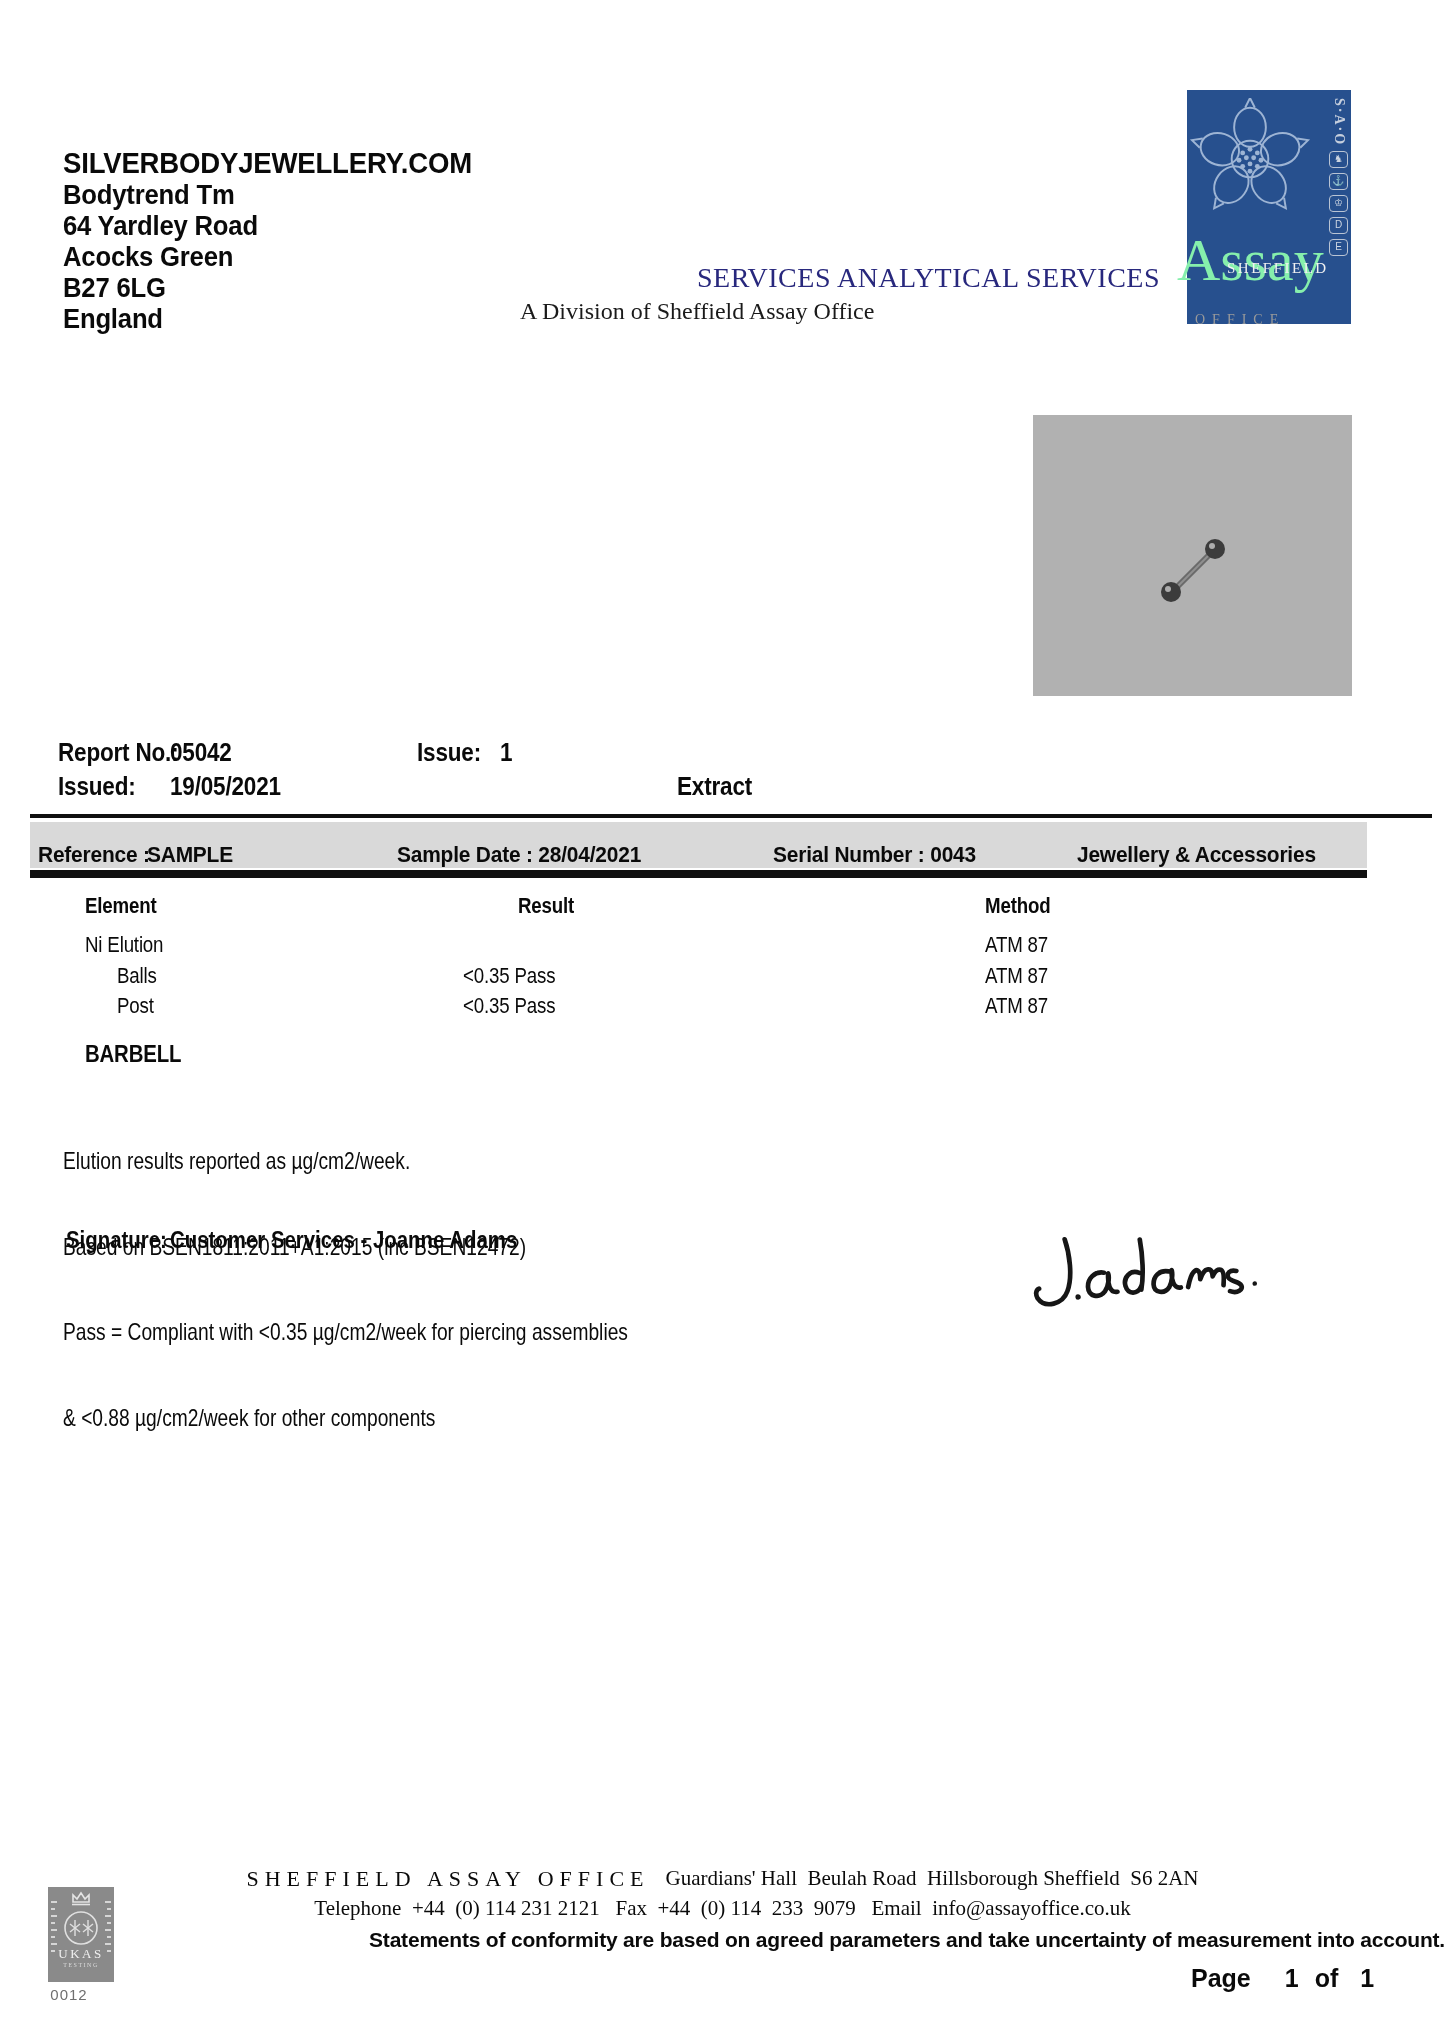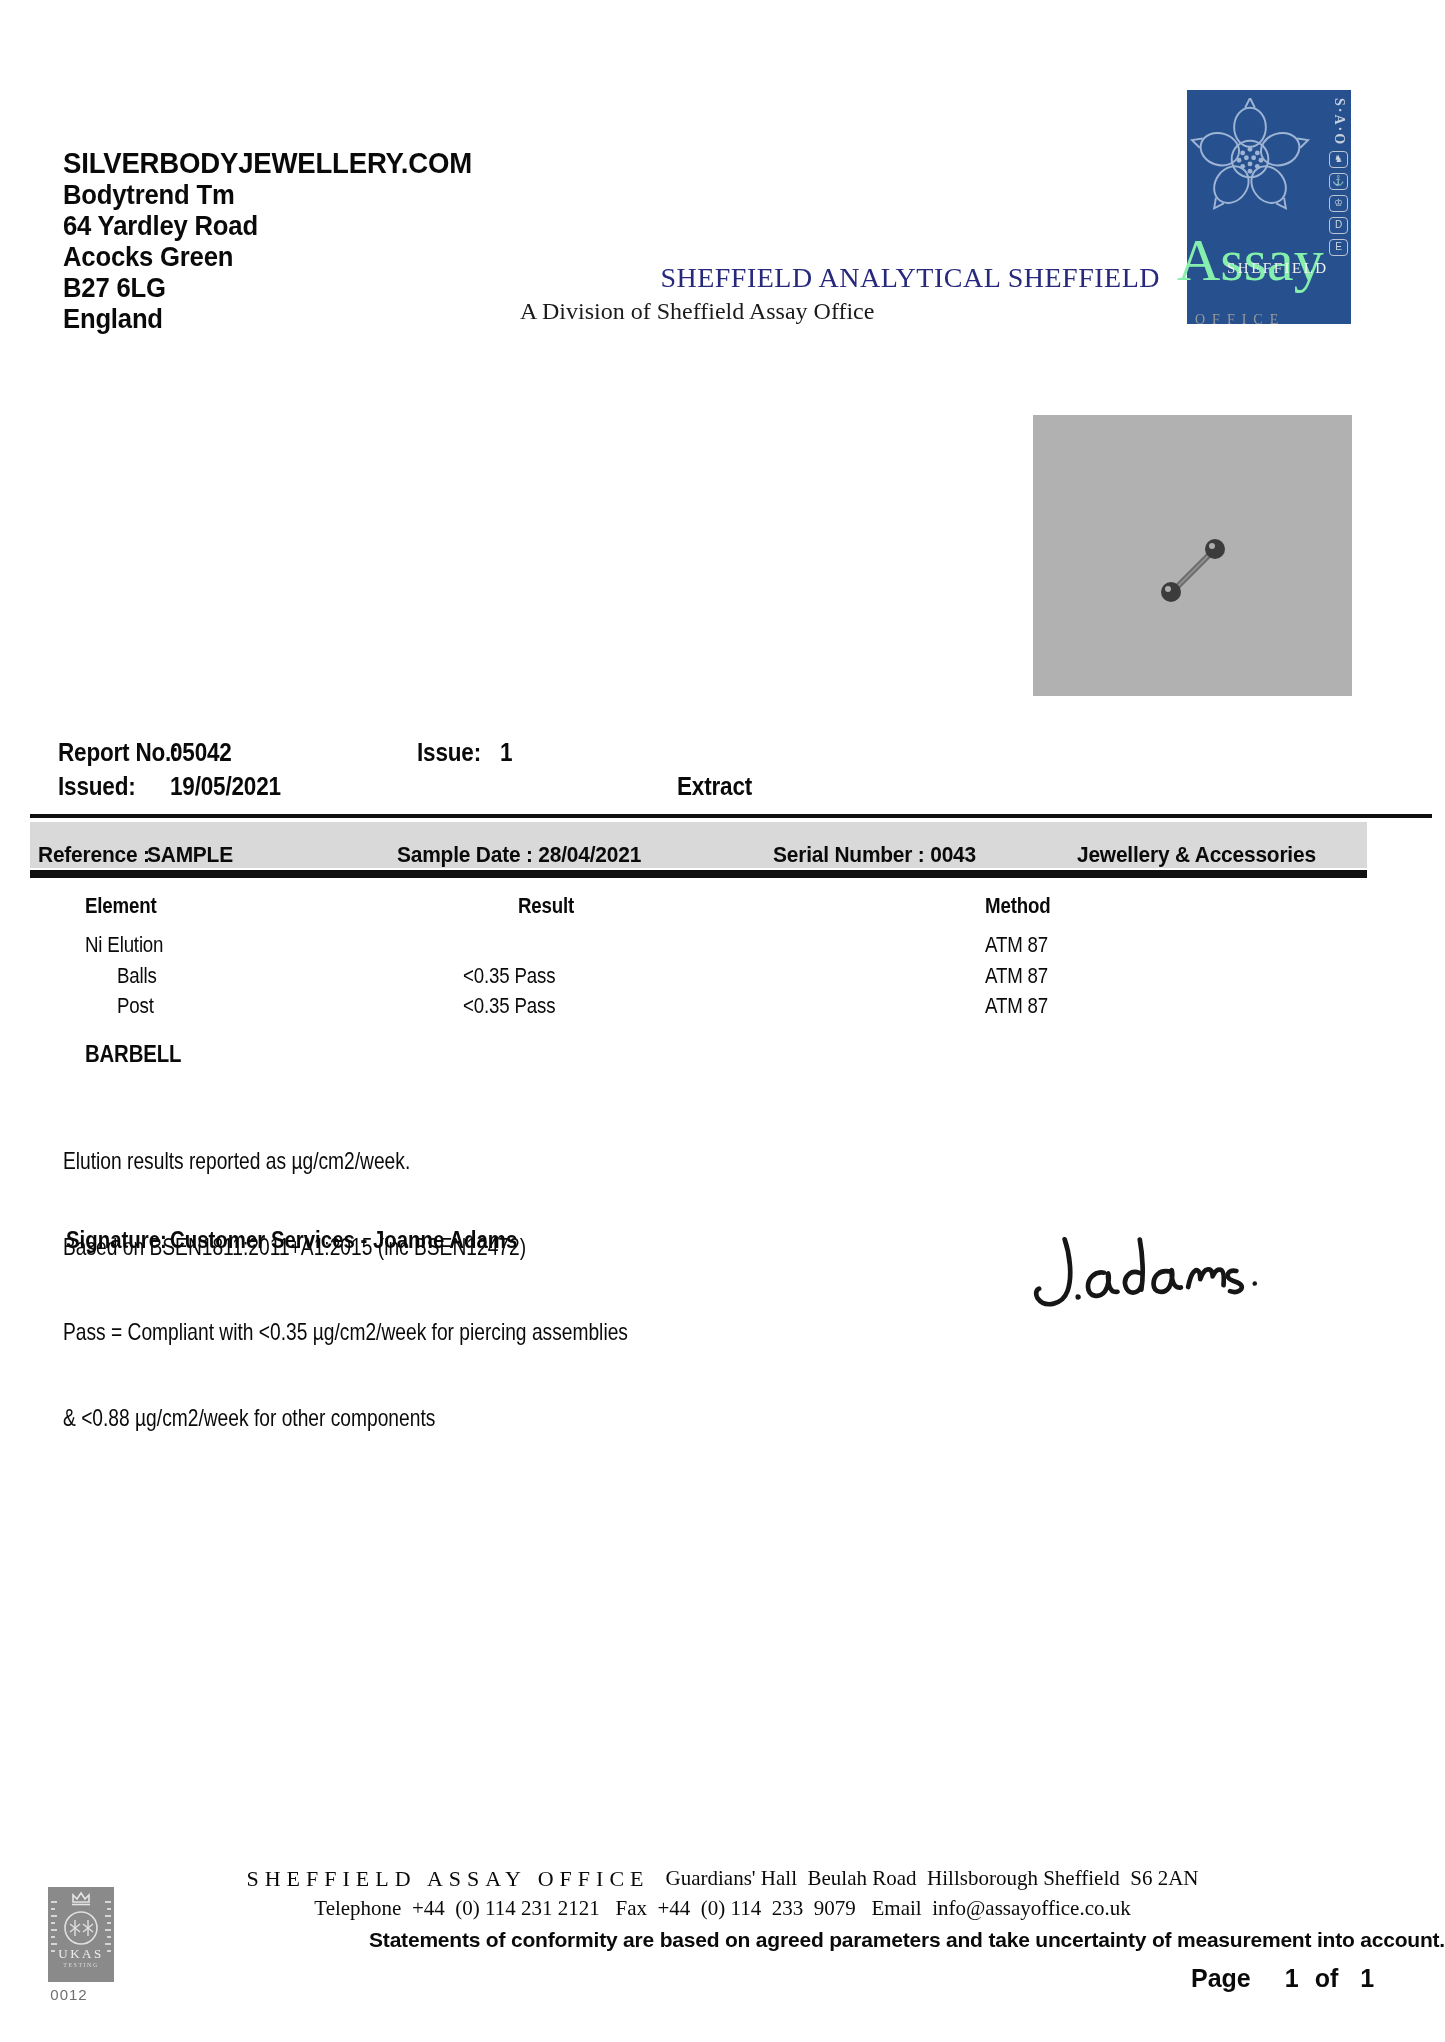--- a/index.html
+++ b/index.html
@@ -77,21 +77,21 @@
 
   <div class="abs sender">
     <div class="company cx95">SILVERBODYJEWELLERY.COM</div>
     <div><span class="cx95">Bodytrend Tm</span></div>
     <div><span class="cx95">64 Yardley Road</span></div>
     <div><span class="cx95">Acocks Green</span></div>
     <div><span class="cx95">B27 6LG</span></div>
     <div><span class="cx95">England</span></div>
   </div>
 
-  <div class="abs sas-title serif" style="color:#28287d">SHEFFIELD ANALYTICAL SHEFFIELD</div>
+  <div class="abs sas-title serif" style="color:#28287d">SERVICES ANALYTICAL SERVICES</div>
   <div class="abs sas-sub serif">A Division of Sheffield Assay Office</div>
 
   <div class="abs sao">
     <svg class="abs" style="left:2px;top:8px" width="122" height="122" viewBox="0 0 100 100" fill="none" stroke="#9db4d4" stroke-width="1.6">
       <ellipse cx="50" cy="24" rx="13" ry="16"></ellipse>
       <ellipse cx="50" cy="24" rx="13" ry="16" transform="rotate(72,50,50)"></ellipse>
       <ellipse cx="50" cy="24" rx="13" ry="16" transform="rotate(144,50,50)"></ellipse>
       <ellipse cx="50" cy="24" rx="13" ry="16" transform="rotate(216,50,50)"></ellipse>
       <ellipse cx="50" cy="24" rx="13" ry="16" transform="rotate(288,50,50)"></ellipse>
       <path d="M46,8 L50,0 L54,8"></path>

